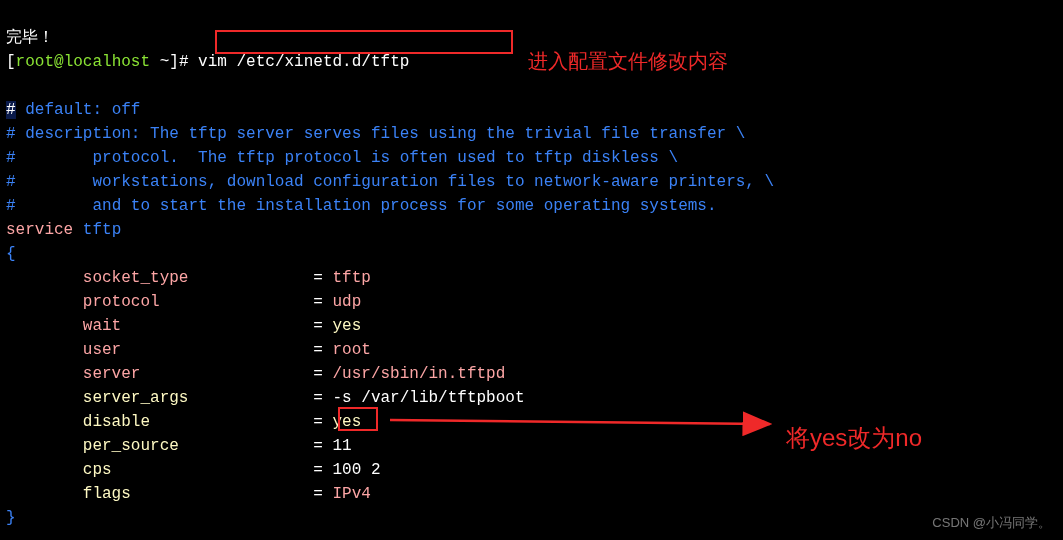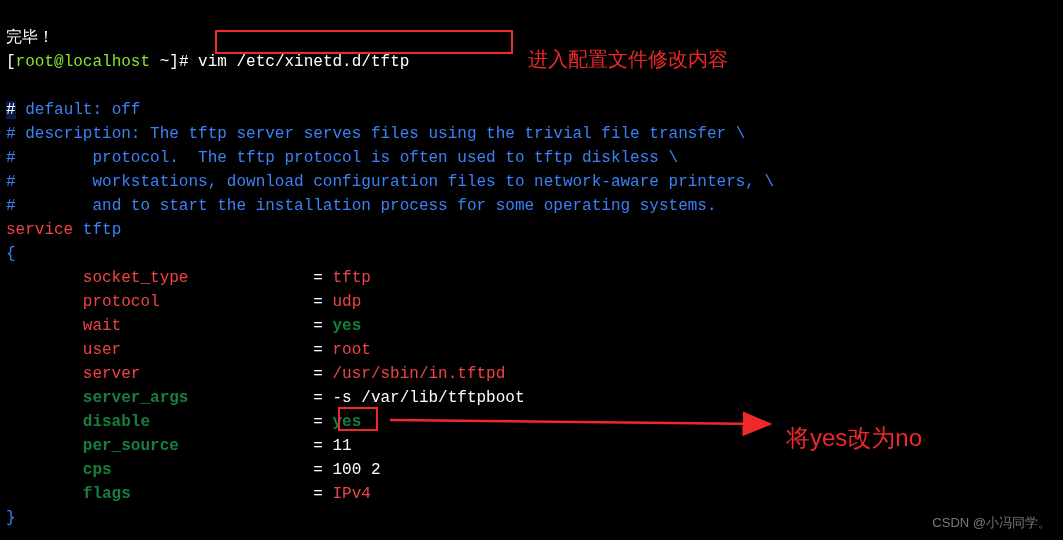--- a/index.html
+++ b/index.html
@@ -11,43 +11,43 @@
       width: 1063px;
       height: 540px;
       overflow: hidden;
       position: relative;
       line-height: 1.5;
     }
     .terminal { padding: 2px 6px; white-space: pre; position: relative; }
     .white { color: #fff; }
     .green { color: #8ae234; }
     .teal { color: #3b82f6; }
-    .blue { color: #ef4444; }
-    .pink { color: #15803d; font-weight: bold; }
+    .blue { color: #fca5a5; }
+    .pink { color: #fef9c3; }
     .yellow { color: #3b82f6; }
     .navy-bg { background: #0a1a4a; color: #fff; }
     
     .box1 {
       position: absolute;
       border: 2px solid #ef2929;
       left: 215px; top: 30px;
       width: 298px; height: 24px;
       pointer-events: none;
     }
     .box2 {
       position: absolute;
       border: 2px solid #ef2929;
       left: 338px; top: 407px;
       width: 40px; height: 24px;
       pointer-events: none;
     }
     .anno1 {
       position: absolute;
       color: #ef2929;
-      font-family: Liberation Mono, monospace;
+      font-family: Liberation Sans, sans-serif;
       font-size: 20px;
       left: 528px; top: 46px;
     }
     .anno2 {
       position: absolute;
       color: #ef2929;
       font-family: Liberation Sans, sans-serif;
       font-size: 24px;
       left: 786px; top: 420px;
     }

